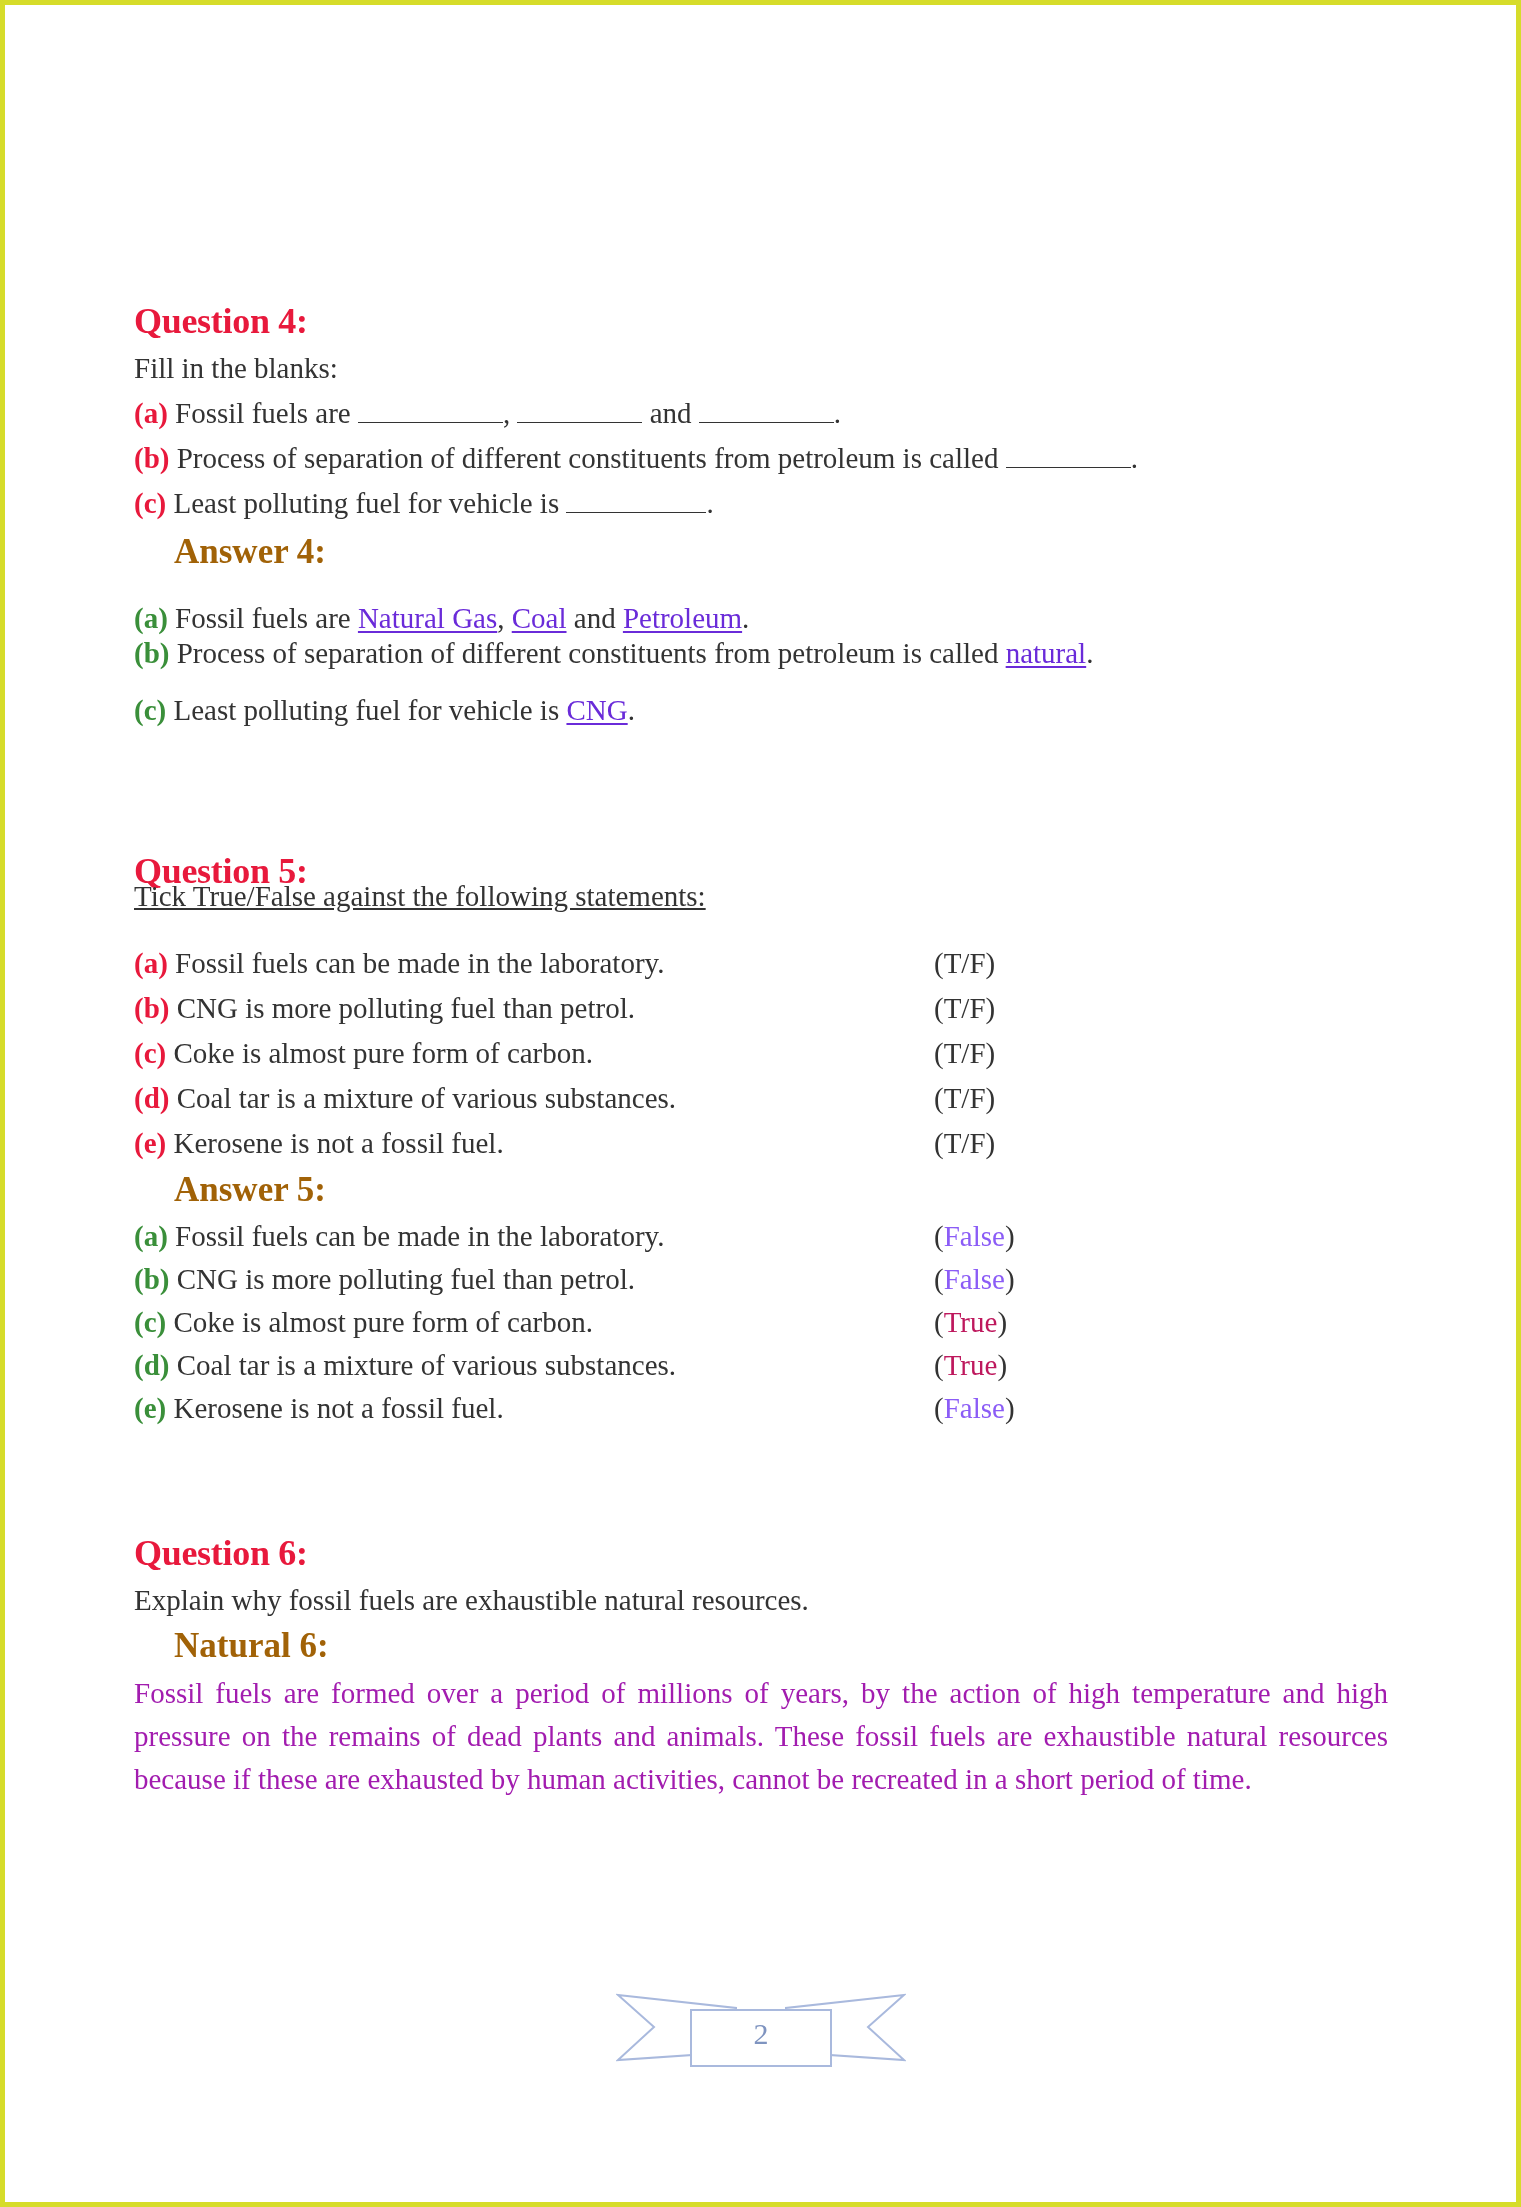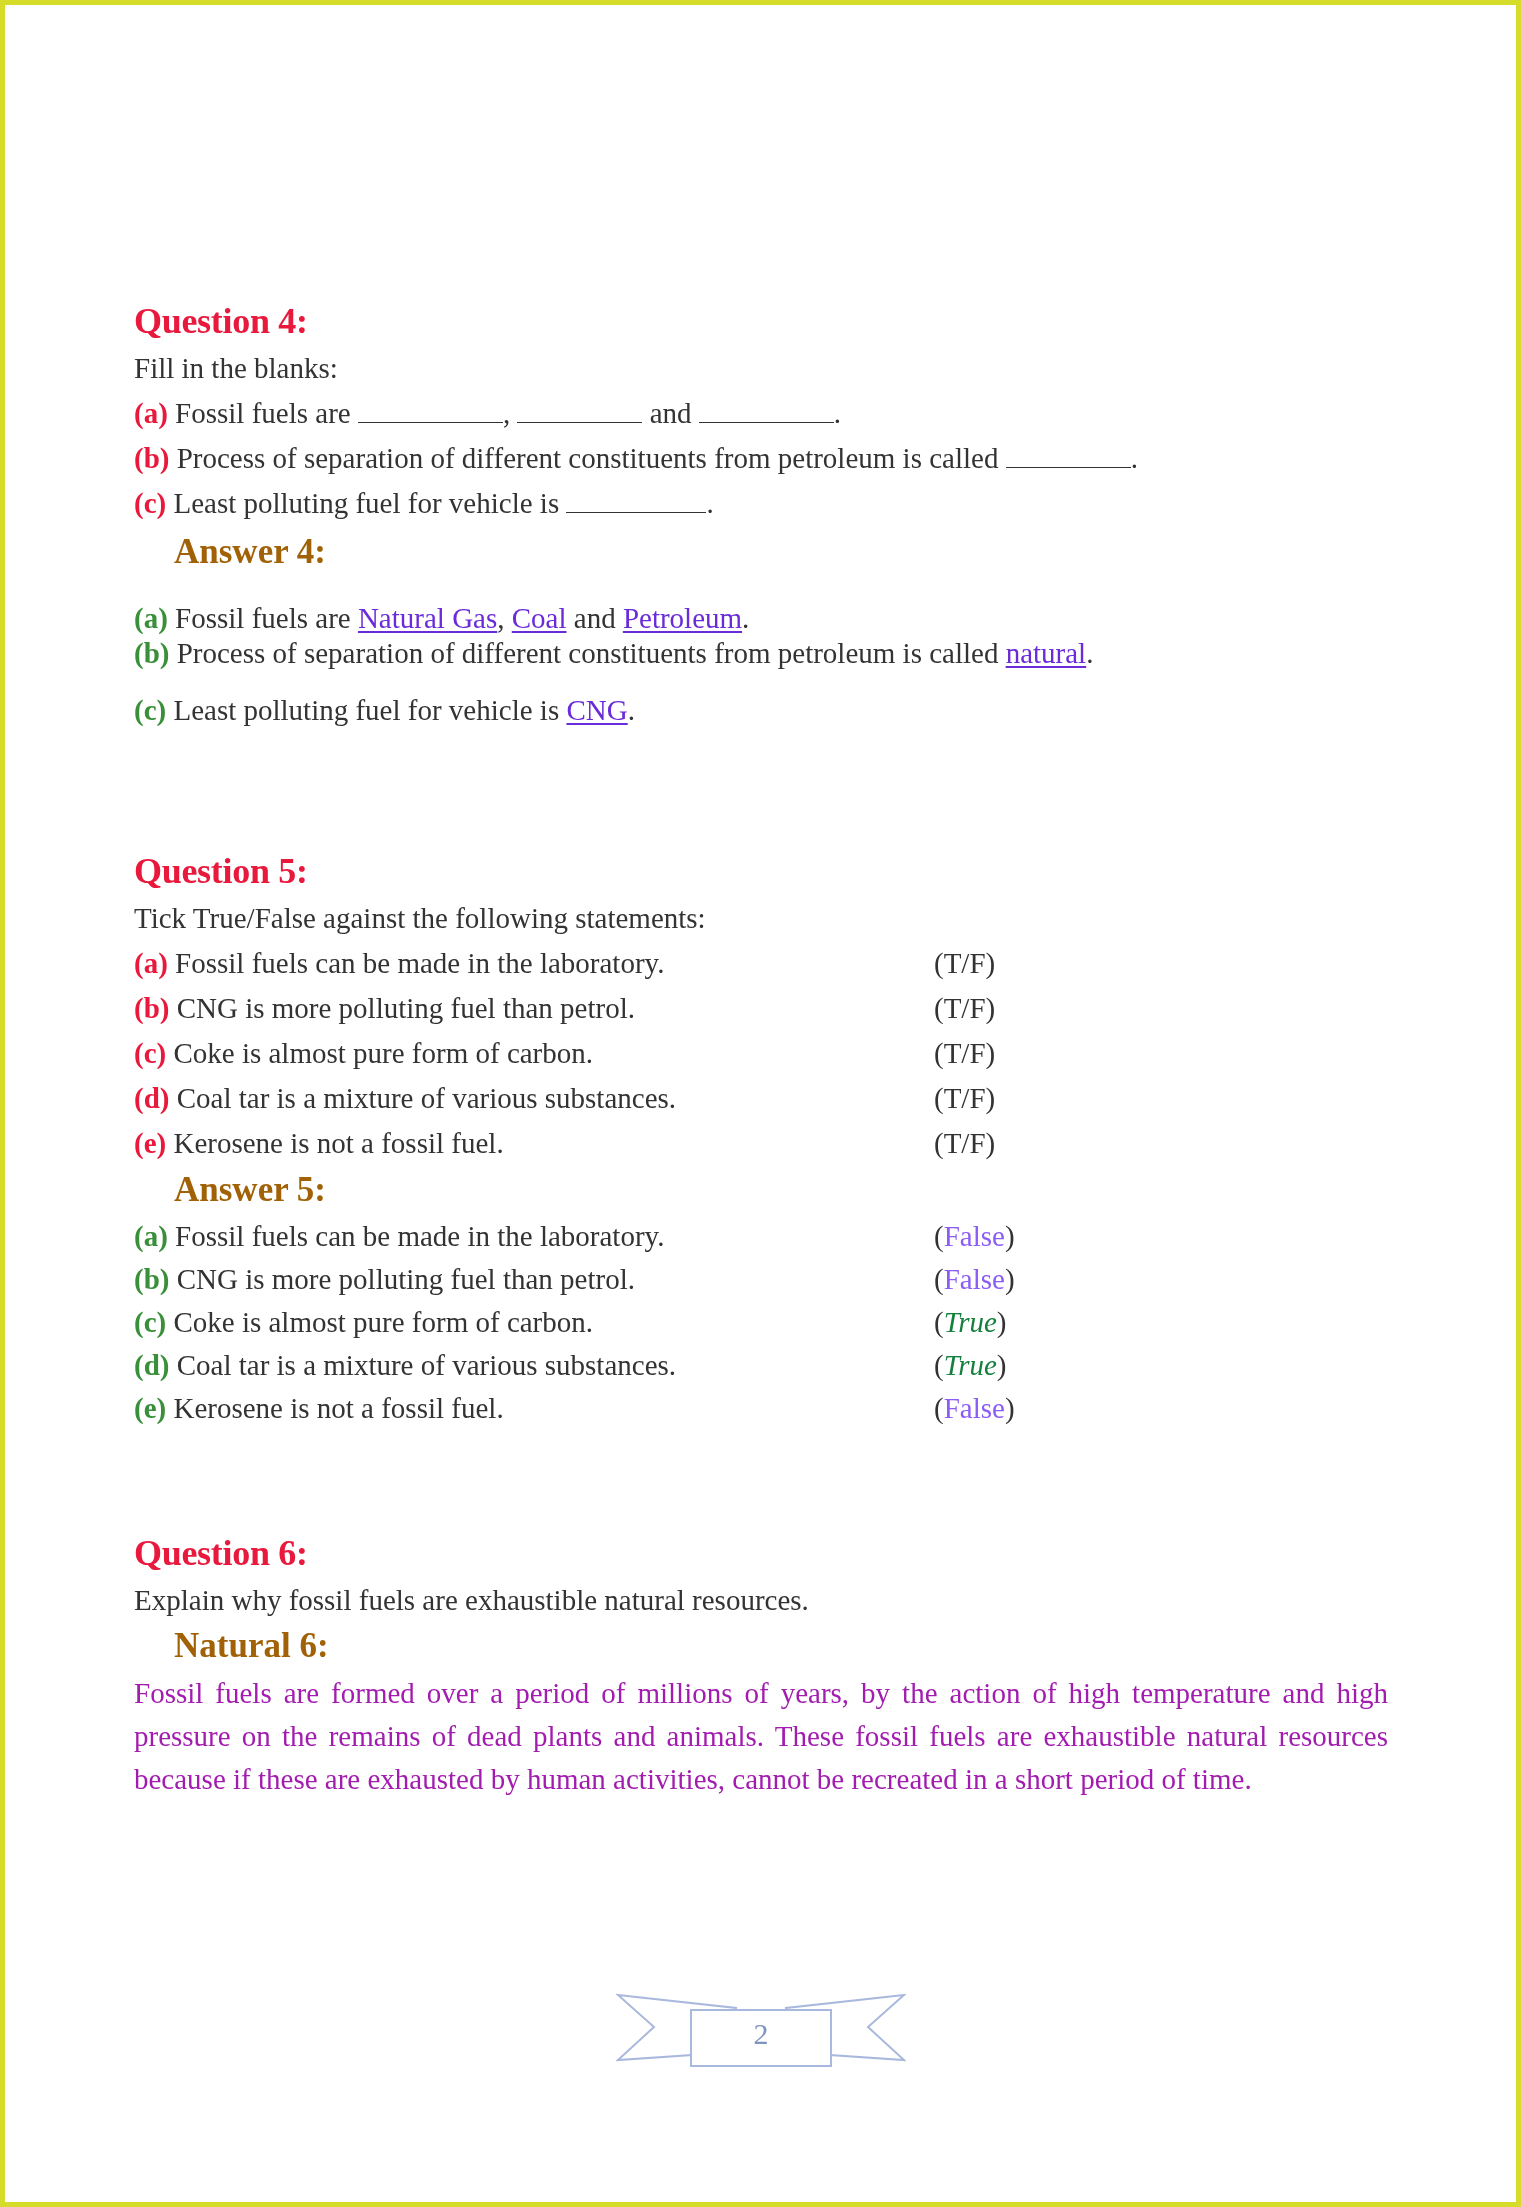--- a/index.html
+++ b/index.html
@@ -63,21 +63,21 @@
       text-decoration: underline;
       text-underline-offset: 3px;
     }
     .tf {
       position: absolute;
       left: 800px;
       font-size: 29px;
       white-space: nowrap;
     }
     .tf .f { color: #8b5cf6; }
-    .tf .t { color: #15803d; font-style: italic; }
+    .tf .t { color: #be185d; }
     .para {
       position: absolute;
       left: 0;
       width: 1254px;
       font-size: 29px;
       line-height: 43px;
       text-align: justify;
       color: #a21caf;
     }
     .page-num-wrap {
@@ -137,21 +137,21 @@
     <span class="lbl-a">(b)</span>
     <span>Process of separation of different constituents from petroleum is called </span><span class="ans-link">natural</span><span>.</span>
   </div>
 
   <div class="line" style="top:694px;text-align:center;">
     <span class="lbl-a">(c)</span>
     <span>Least polluting fuel for vehicle is </span><span class="ans-link">CNG</span><span>.</span>
   </div>
 
   <div class="q-heading" style="top:850px;">Question 5:</div>
-  <div class="line" style="top:902px;">Tick True/False against the following statements:</div>
+  <div class="line" style="top:880px;text-decoration:underline;">Tick True/False against the following statements:</div>
 
   <div class="line" style="top:947px;">
     <span class="lbl-q">(a)</span>
     <span>Fossil fuels can be made in the laboratory.</span>
   </div>
   <div class="tf" style="top:947px;">(T/F)</div>
 
   <div class="line" style="top:992px;">
     <span class="lbl-q">(b)</span>
     <span>CNG is more polluting fuel than petrol.</span>

